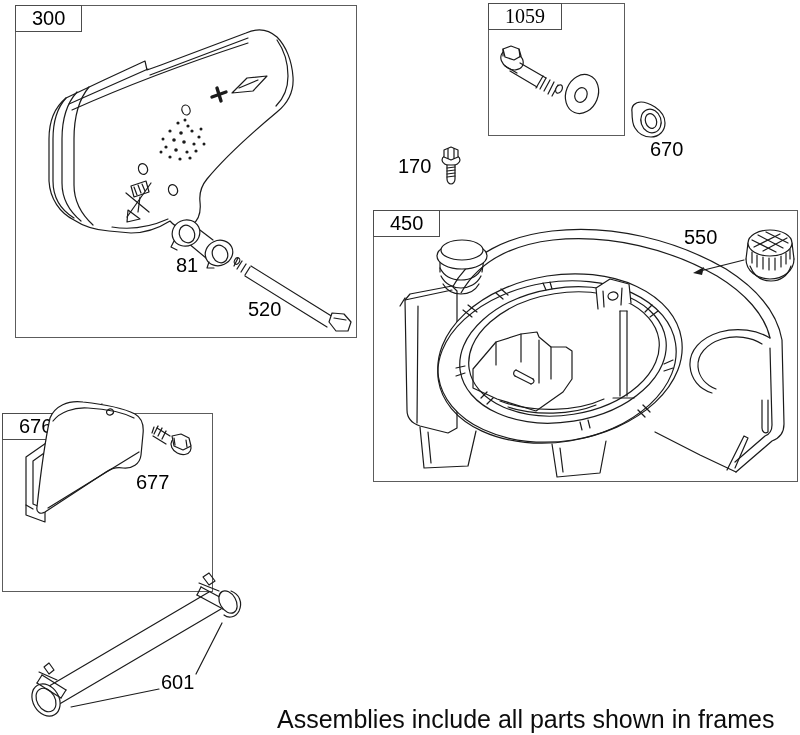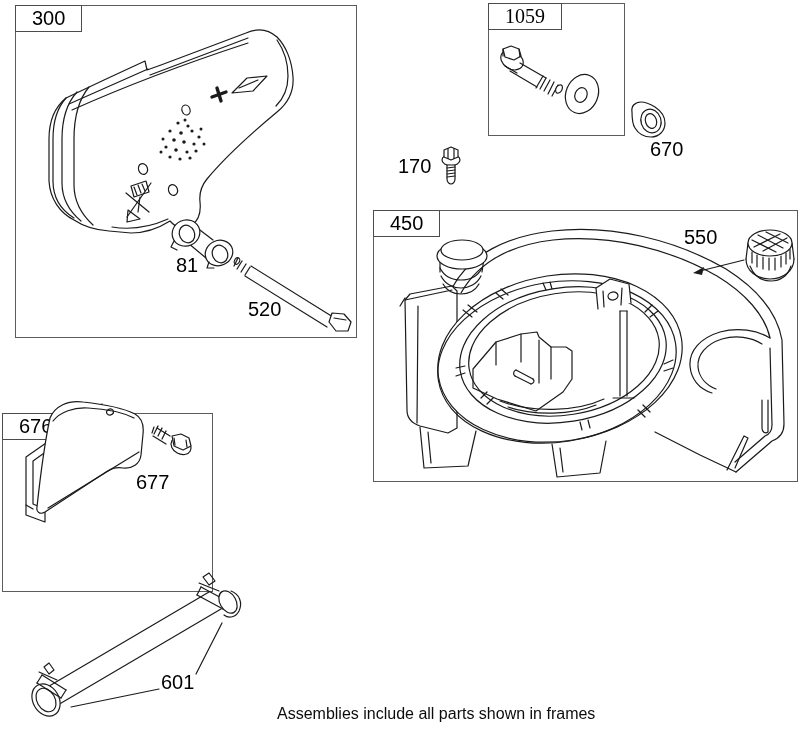--- a/index.html
+++ b/index.html
@@ -14,21 +14,21 @@
     font-size:20px; line-height:25px; padding:0 16px; white-space:nowrap;
   }
   .plabel { position:absolute; color:#000000; font-size:20px; white-space:nowrap; }
   #art { position:absolute; left:0; top:0; pointer-events:none; }
   #art * { vector-effect:non-scaling-stroke; }
   .ln   { fill:none; stroke:#1b1b1b; stroke-width:1.2; stroke-linecap:round; stroke-linejoin:round; }
   .lnw  { fill:#ffffff; stroke:#1b1b1b; stroke-width:1.2; stroke-linecap:round; stroke-linejoin:round; }
   .lnt  { fill:none; stroke:#1b1b1b; stroke-width:3.4; stroke-linecap:round; }
   .dot  { fill:#1b1b1b; stroke:none; }
   .fillb{ fill:#1b1b1b; stroke:none; }
-  .footer-note { position:absolute; left:277px; top:705px; font-size:16px; color:#0c0c0c; }
+  .footer-note { position:absolute; left:277px; top:705px; font-size:25px; color:#0c0c0c; }
 </style>
 </head>
 <body>
 
 <div id="canvas">
 
   <div class="frame" style="left:15px; top:5px; width:340px; height:331px;">
     <div class="frame-tag">300</div>
   </div>
 

